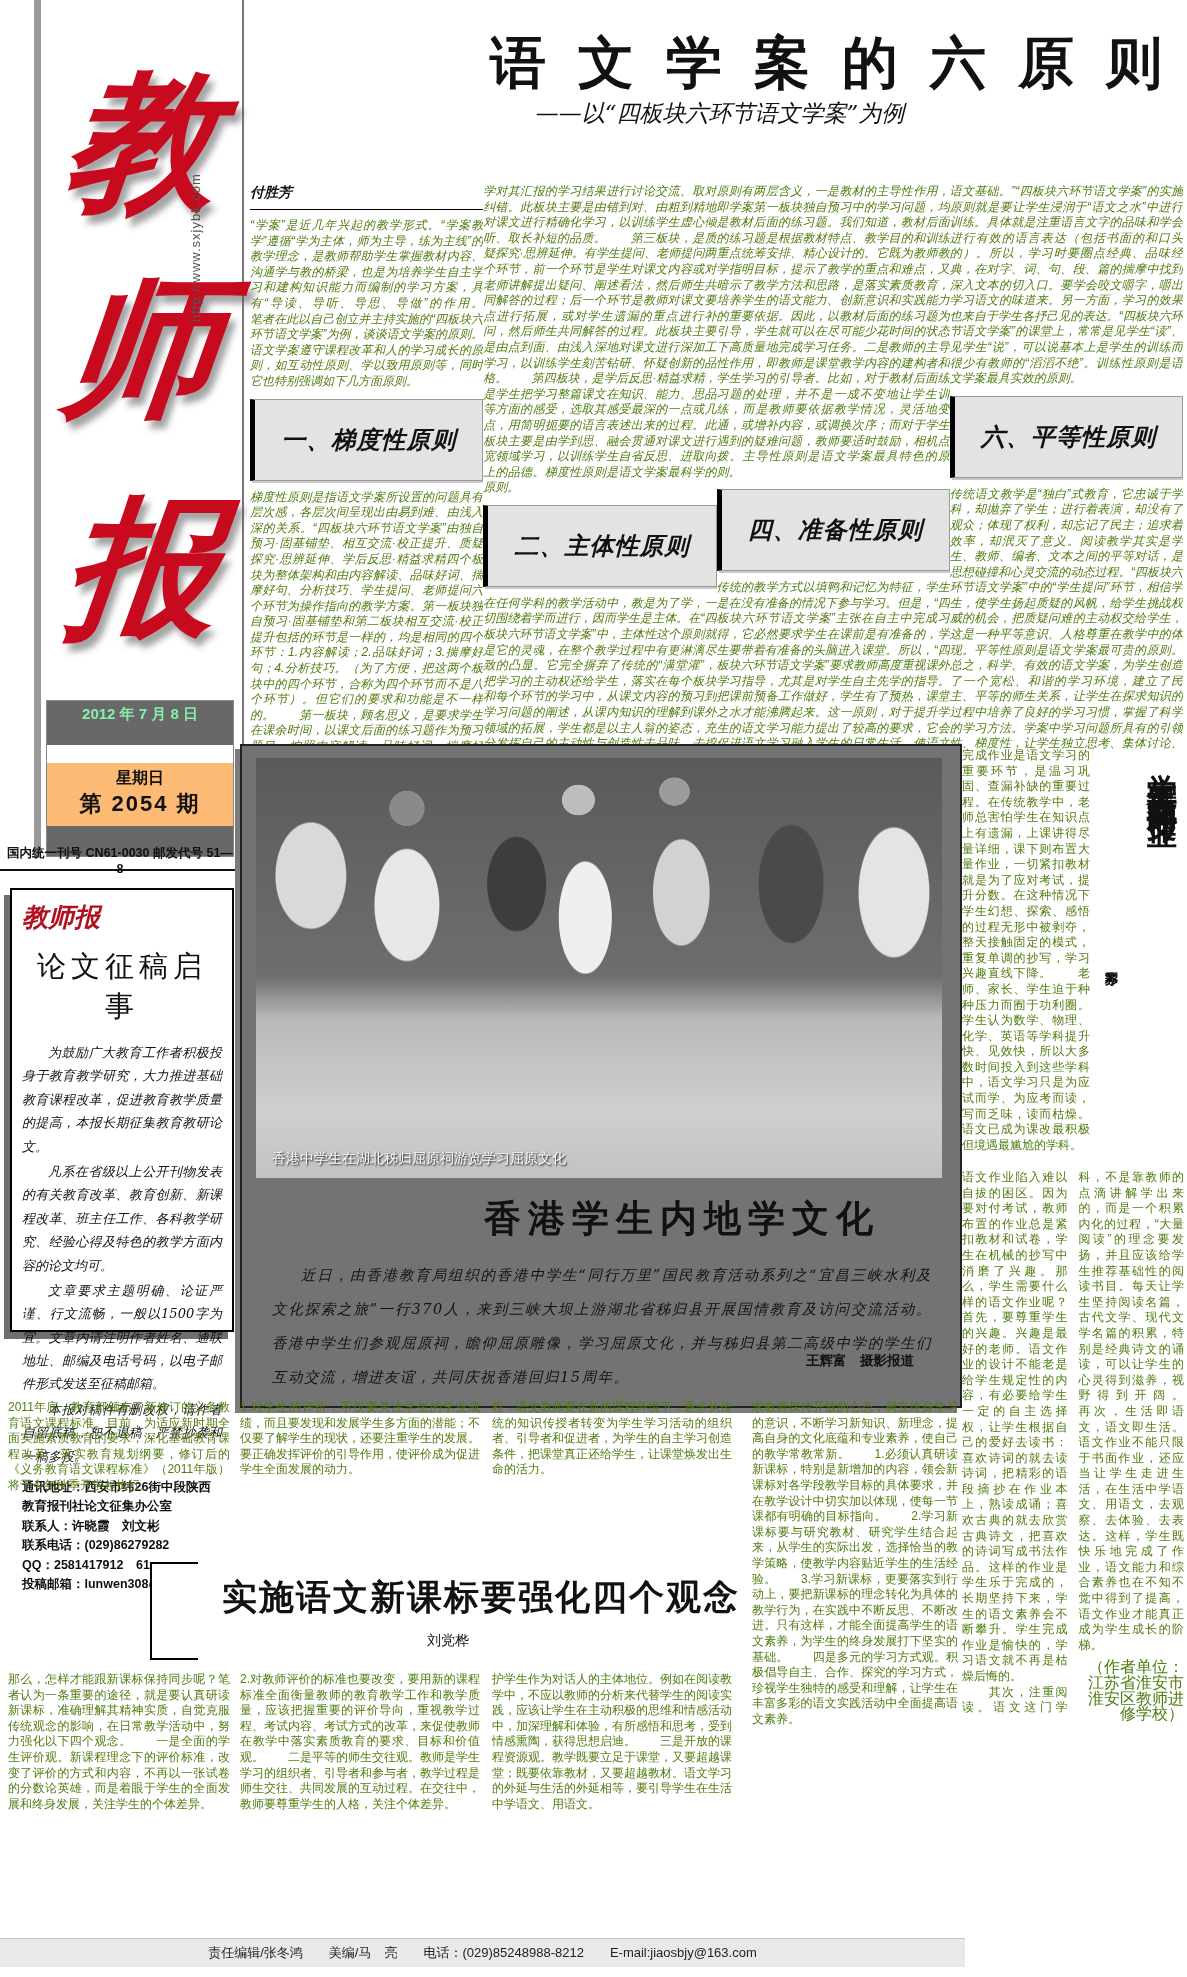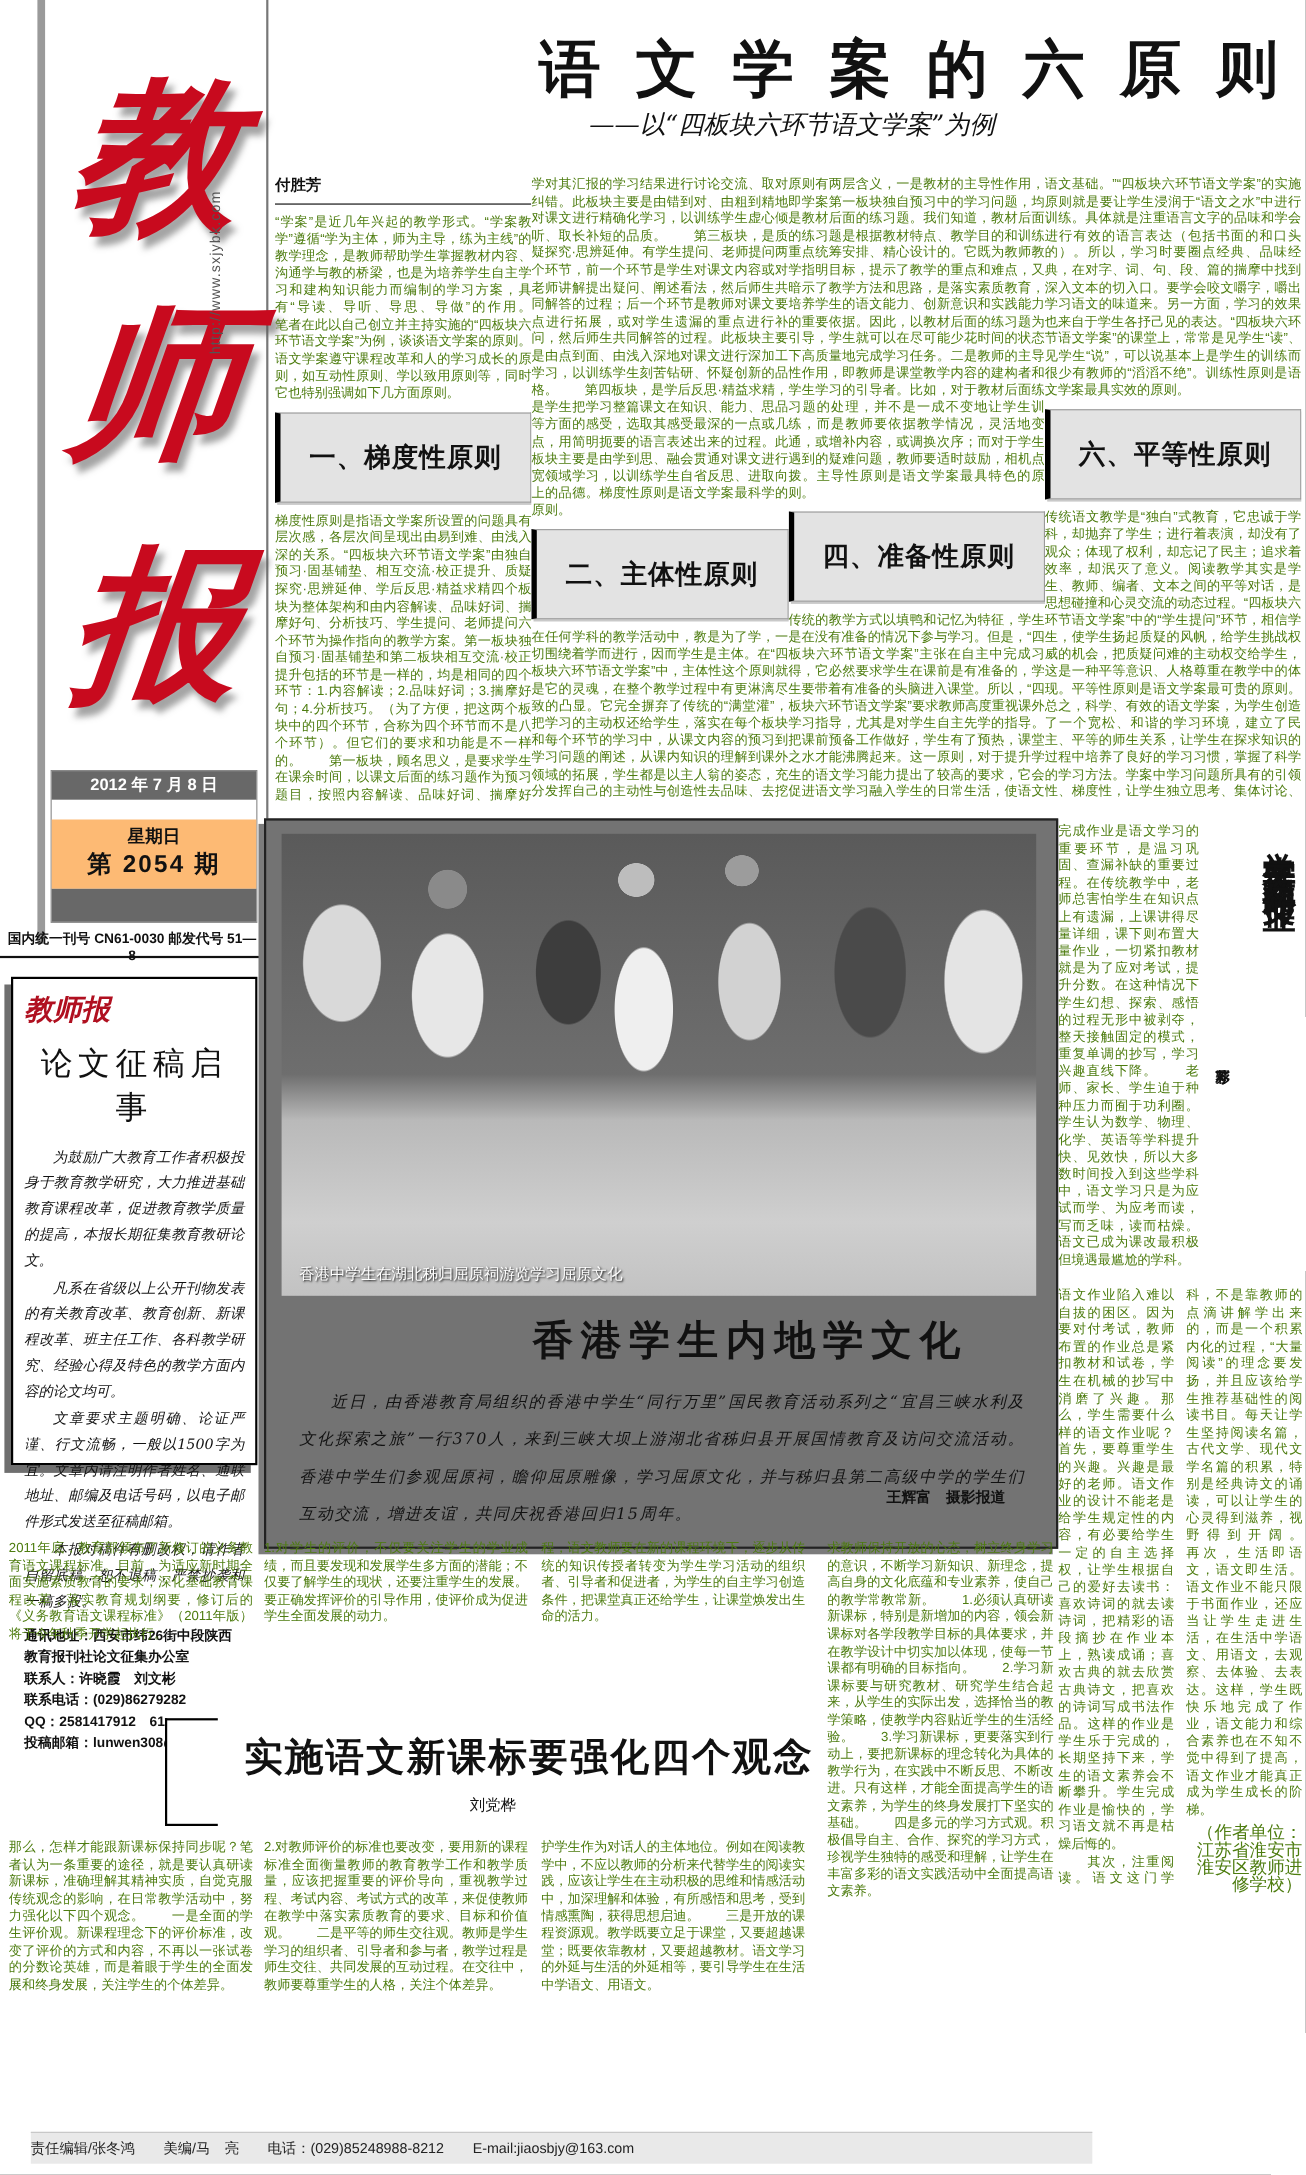--- a/index.html
+++ b/index.html
@@ -9,22 +9,22 @@
   
   .vgray{left:34px;top:0;width:7px;height:858px;background:#9a9a9a;}
   .vrule{left:242px;top:0;width:2px;height:858px;background:#777;}
   .masthead-char{left:52px;width:180px;height:200px;text-align:center;
       font-family:"DejaVu Serif",serif;font-style:italic;font-weight:bold;
       font-size:152px;line-height:190px;color:#c80a1e;
       text-shadow:6px 8px 6px rgba(90,90,90,.55);transform:skewX(-6deg);}
   .site-url{left:188px;top:322px;width:190px;transform:rotate(-90deg);transform-origin:0 0;
       font-size:13px;color:#555;letter-spacing:1px;}
   .datebox{left:46px;top:700px;width:186px;border:1px solid #888;}
-  .datebar{background:#686868;color:#ffffff;font-weight:bold;font-size:15px;
-      text-align:center;line-height:26px;height:26px;}
+  .datebar{background:#686868;color:#86efac;font-weight:bold;font-size:15px;
+      text-align:center;line-height:26px;height:44px;}
   .datemid{background:#fdba74;text-align:center;padding:5px 0 7px 0;margin-top:18px;}
   .weekday{font-size:16px;font-weight:bold;}
   .issue{font-size:22px;font-weight:bold;letter-spacing:2px;}
   .datebar2{background:#686868;height:30px;}
   .issn{left:4px;top:845px;width:232px;font-size:12.5px;font-weight:bold;text-align:center;}
   .hline{left:0;top:869px;width:239px;height:2px;background:#111;}
   
   .cfp{left:10px;top:888px;width:200px;height:420px;background:#fff;border:2px solid #000;
        box-shadow:-6px 7px 0 #6f6f6f;padding:10px 10px;}
   .cfp-logo{font-family:"DejaVu Serif",serif;font-style:italic;font-weight:bold;
@@ -32,21 +32,21 @@
   .cfp-title{font-family:"DejaVu Serif",serif;font-size:29px;letter-spacing:5px;
        text-align:center;margin:12px 0 14px 0;}
   .cfp p{font-family:"DejaVu Serif",serif;font-style:italic;font-size:13px;
        line-height:1.8;margin:0 0 2px 0;text-indent:2em;text-align:justify;}
   .cfp-contact{margin-top:10px;font-size:12.5px;font-weight:bold;line-height:1.55;}
   
   .main-title{left:264px;top:26px;width:930px;text-align:right;font-size:56px;
        font-weight:900;letter-spacing:32px;text-indent:32px;}
   .main-subtitle{left:320px;top:98px;width:800px;text-align:center;font-size:23px;
        font-family:"DejaVu Serif",serif;font-style:italic;}
-  .cols{left:250px;top:160px;width:933px;height:568px;display:flex;}
+  .cols{left:250px;top:184px;width:933px;height:568px;display:flex;font-style:italic;}
   .col{flex:1;overflow:hidden;}
   .byline{font-size:14px;font-weight:bold;border-bottom:1.5px solid #000;
        padding-bottom:7px;margin-bottom:8px;}
   .body-txt{font-size:12px;line-height:15.6px;text-align:justify;color:#4d7c0f;}
   .sec-hdr{margin:9px 0;background:#e3e3e3;border:1px solid #9a9a9a;border-left:5px solid #000;
        padding:24px 2px;text-align:center;font-weight:900;font-size:24px;letter-spacing:1px;
        box-shadow:2px 2px 0 #c9c9c9;}
   .endnote{font-size:16px;text-align:right;margin-top:6px;}
   
   .midbox{left:240px;top:744px;width:718px;height:660px;background:#737373;
@@ -86,21 +86,21 @@
   
   .bart-block{overflow:hidden;}
   .b-hdrbox{left:150px;top:1556px;width:596px;height:110px;background:#fff;}
   .b-bracket{position:absolute;left:0;top:6px;bottom:6px;width:46px;
        border-left:2.5px solid #000;border-top:2.5px solid #000;border-bottom:2.5px solid #000;}
   .b-title{position:absolute;left:30px;top:18px;width:560px;text-align:right;
        font-size:35px;font-weight:900;letter-spacing:2px;}
   .b-byline{position:absolute;left:0;top:76px;width:100%;text-align:center;font-size:14px;}
   
   .footer{left:0;top:1938px;width:965px;height:28px;background:#e9e9e9;
-       border-top:1px solid #c5c5c5;font-size:13px;line-height:28px;color:#222;margin-left:28px;}
+       border-top:1px solid #c5c5c5;text-align:center;font-size:13px;line-height:28px;color:#222;}
 </style>
 </head>
 <body>
 
 <div id="page">
 
   <div class="abs vgray"></div>
   <div class="abs vrule"></div>
 
   <div class="abs masthead-char" style="top:46px">教</div>

